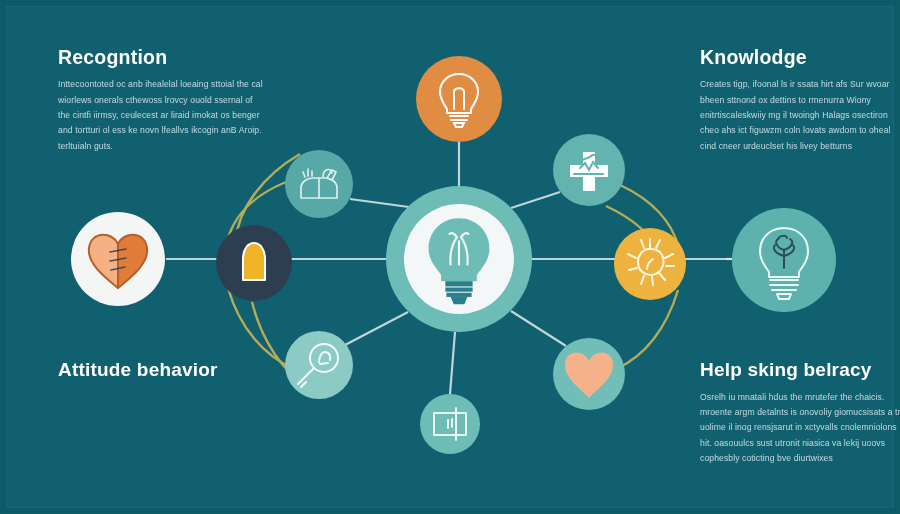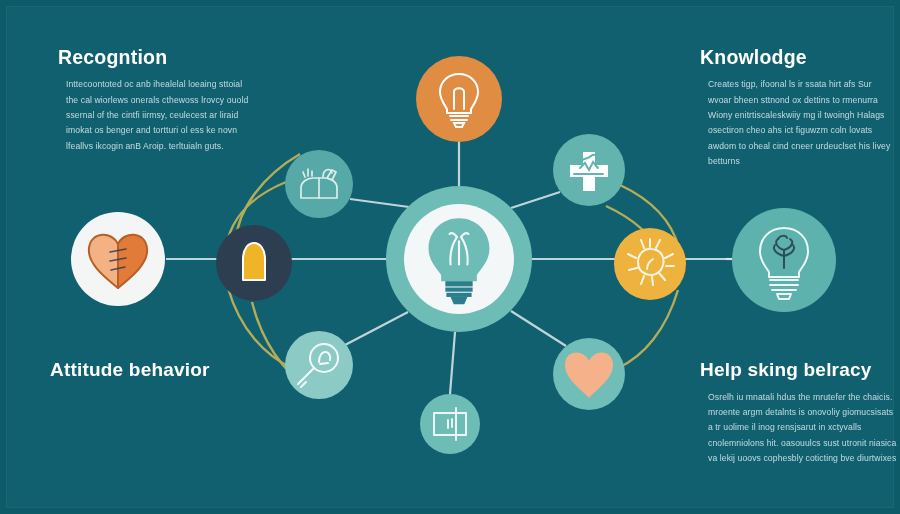--- a/index.html
+++ b/index.html
@@ -39,27 +39,27 @@
     font-weight: bold;
     color: #ffffff;
     letter-spacing: 0.2px;
     margin: 0 0 9px 0;
     line-height: 1.1;
   }
   .block-body {
     font-size: 8.6px;
     line-height: 1.78;
     color: #cfe3e8;
-    margin: 8px;
+    margin: 0;
     opacity: 0.92;
     letter-spacing: 0.1px;
   }
   #block-recognition   { left: 58px;  top: 47px; }
   #block-knowledge     { left: 700px; top: 47px; }
-  #block-attitude      { left: 50px;  top: 360px; }
+  #block-attitude      { left: 58px;  top: 360px; }
   #block-help          { left: 700px; top: 360px; }
 
   #block-attitude .block-title,
   #block-help .block-title { font-size: 19px; }
 
   .blur-soft { filter: blur(0.35px); }
 </style>
 </head>
 <body>
 

